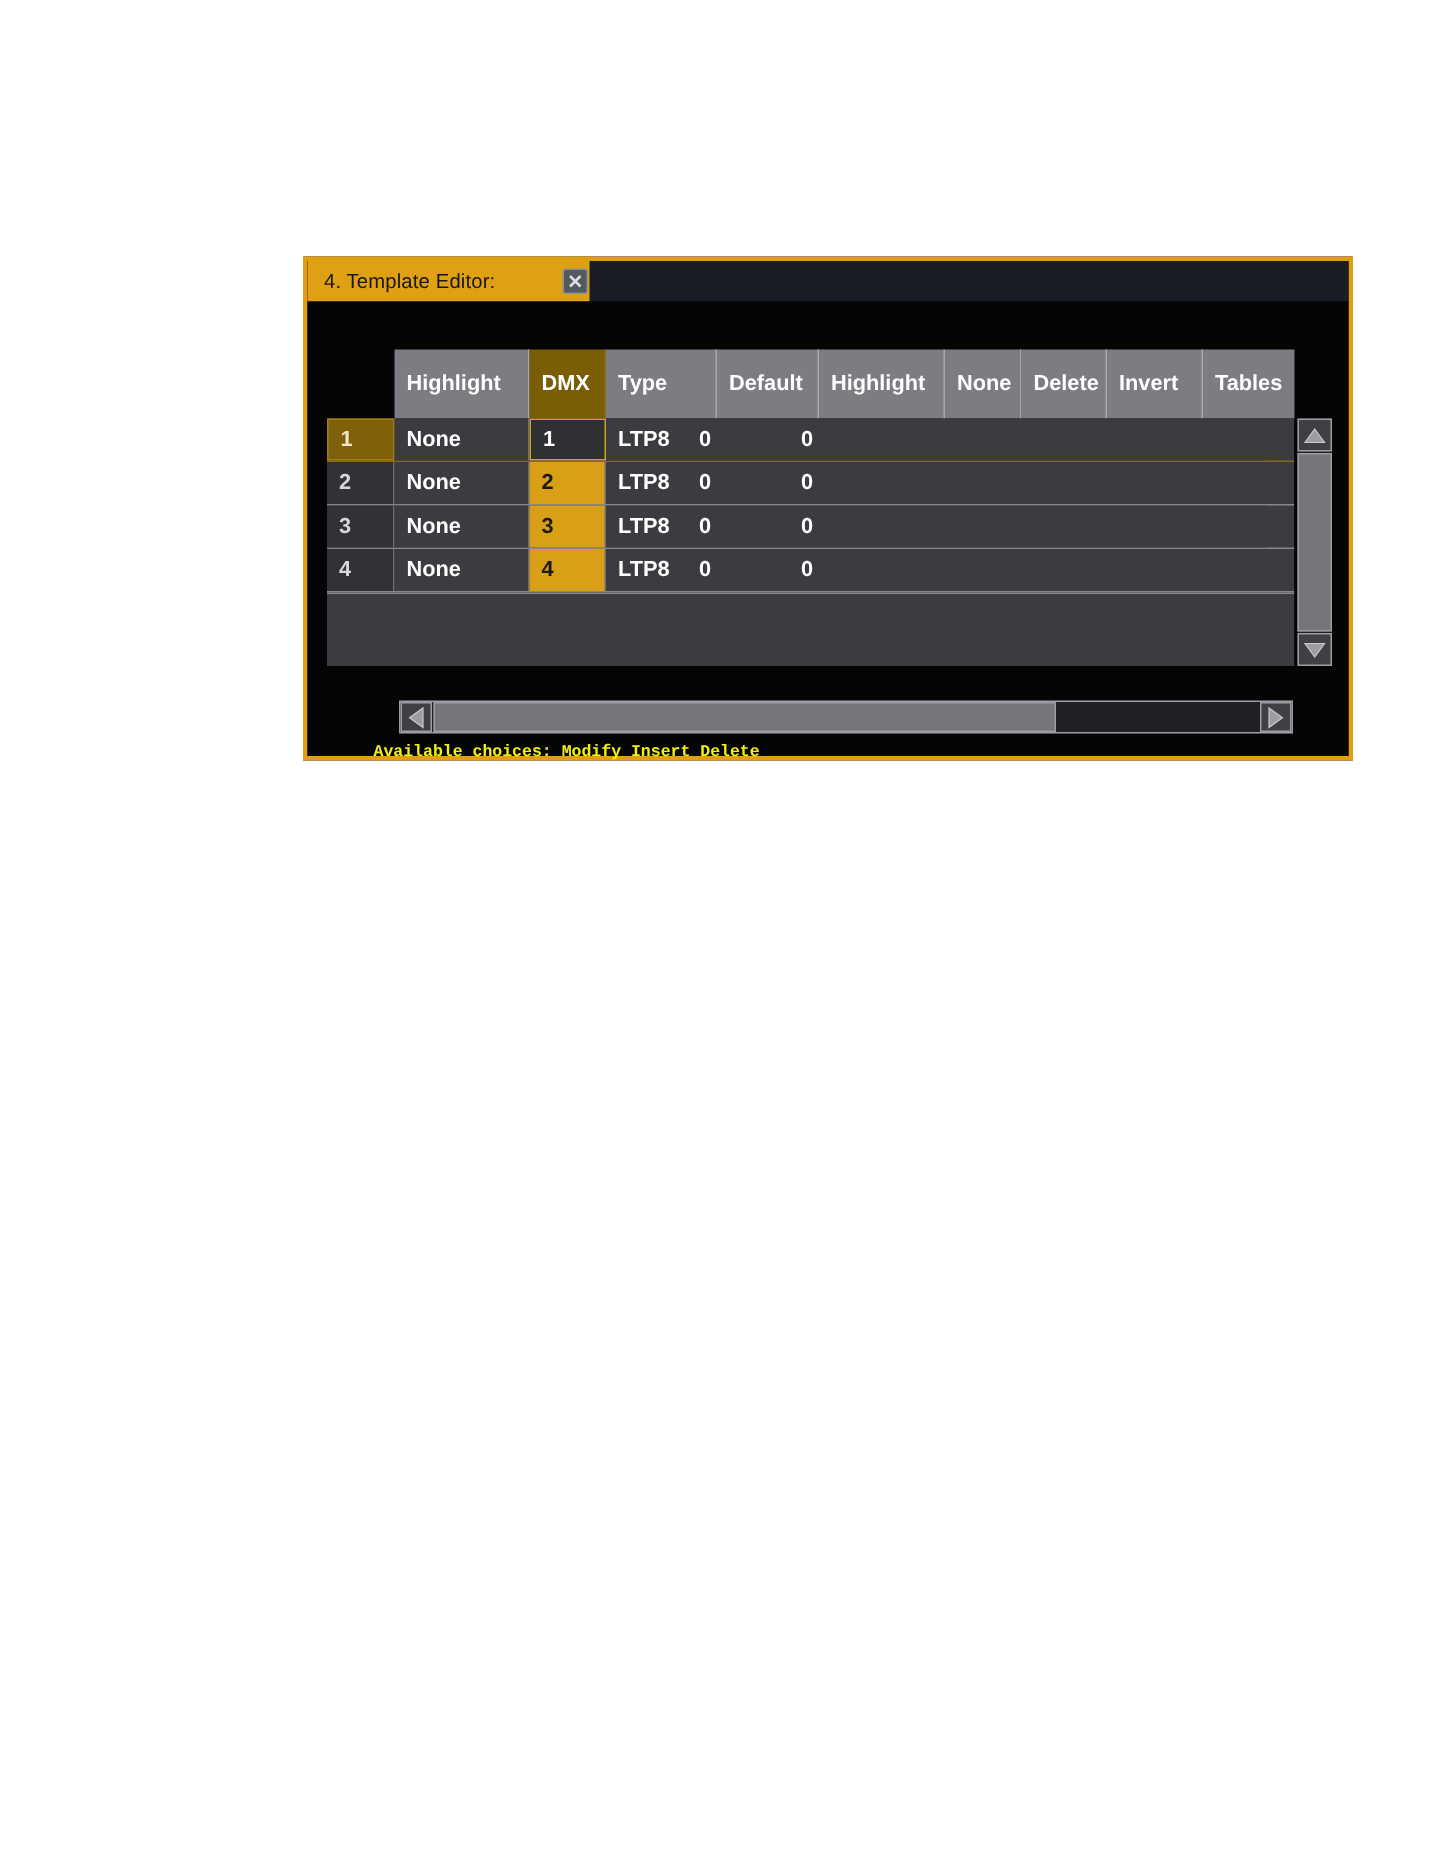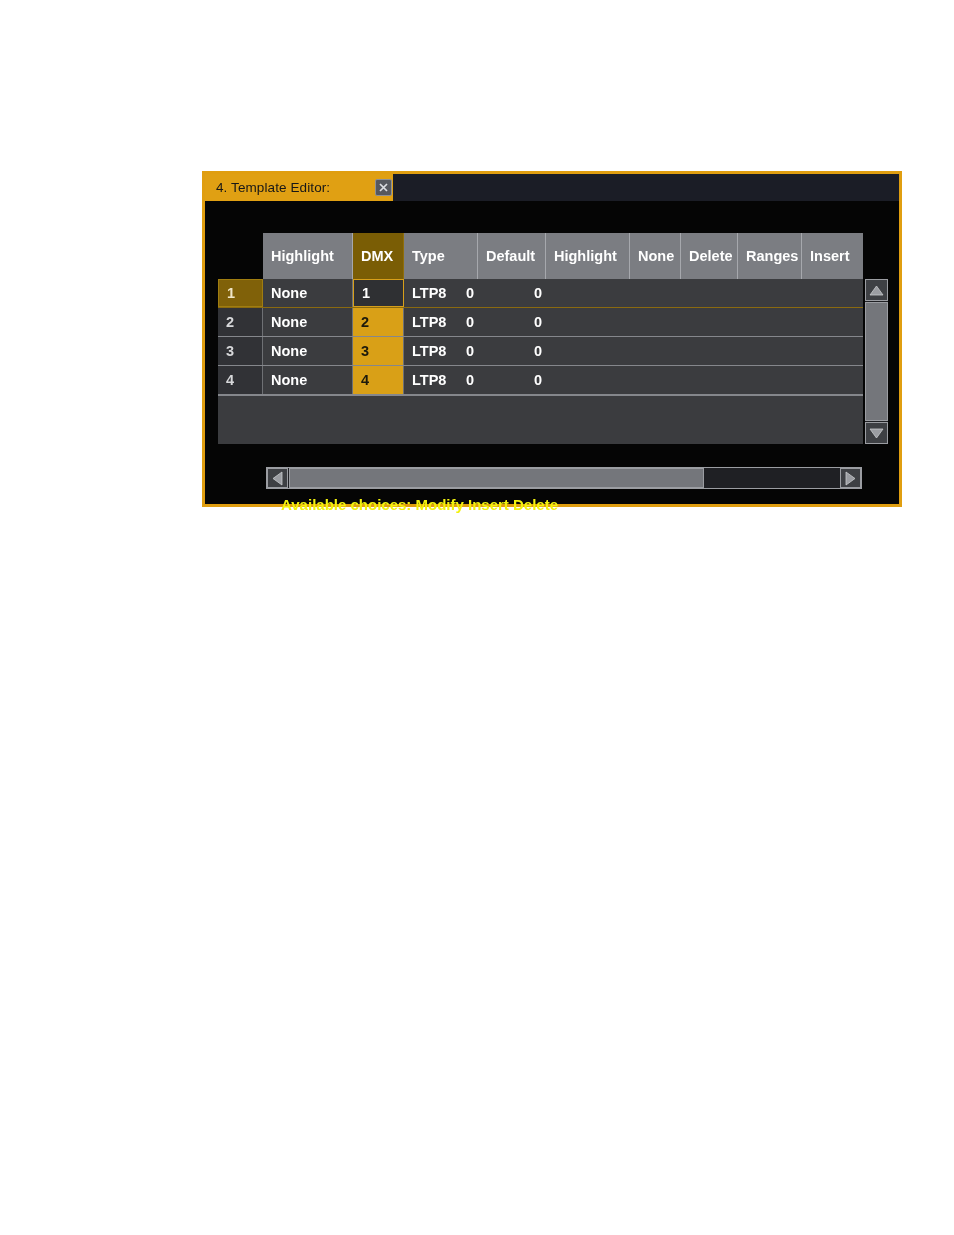--- a/index.html
+++ b/index.html
@@ -289,26 +289,27 @@
     width: 415px;
     height: 20px;
     background: #74767b;
     border: 1px solid #9b9da2;
     box-sizing: border-box;
   }
 
   
   .status {
     position: absolute;
-    left: 76px;
+    left: 44px;
     top: 295px;
     color: #f2f20d;
-    font-size: 15px;
+    font-size: 11px;
     font-weight: bold;
     white-space: nowrap;
+    font-family: Liberation Mono, monospace;
   }
 </style>
 </head>
 <body>
 
 <div id="page">
 
   <div class="window">
 
     <div class="titlebar">
@@ -330,22 +331,22 @@
 
           <div class="hdr-row" id="hdr-row">
               <div class="hdr-spacer" style="width: 45px;"></div>
               <div class="hdr-cell" style="width: 90px;">Highlight</div>
               <div class="hdr-cell sel" style="width: 51px;">DMX</div>
               <div class="hdr-cell" style="width: 74px;">Type</div>
               <div class="hdr-cell" style="width: 68px; text-align: right;">Default</div>
               <div class="hdr-cell" style="width: 84px;">Highlight</div>
               <div class="hdr-cell" style="width: 51px;">None</div>
               <div class="hdr-cell" style="width: 57px;">Delete</div>
-              <div class="hdr-cell" style="width: 64px;">Ranges</div>
-              <div class="hdr-cell last" style="width: 62px;">Insert</div>
+              <div class="hdr-cell" style="width: 64px;">Invert</div>
+              <div class="hdr-cell last" style="width: 62px;">Tables</div>
             </div>
 
           <div class="rows" id="rows-container">
               <div class="row cursor-row">
                 <div class="cell num sel" style="width: 45px;">1</div>
                 <div class="cell param" style="width: 90px;">None</div>
                 <div class="cell dmx cursor" style="width: 51px;">1</div>
                 <div class="cell type" style="width: 54px;">LTP8</div>
                 <div class="cell def" style="width: 68px;">0</div>
                 <div class="cell hl" style="width: 84px;">0</div>

